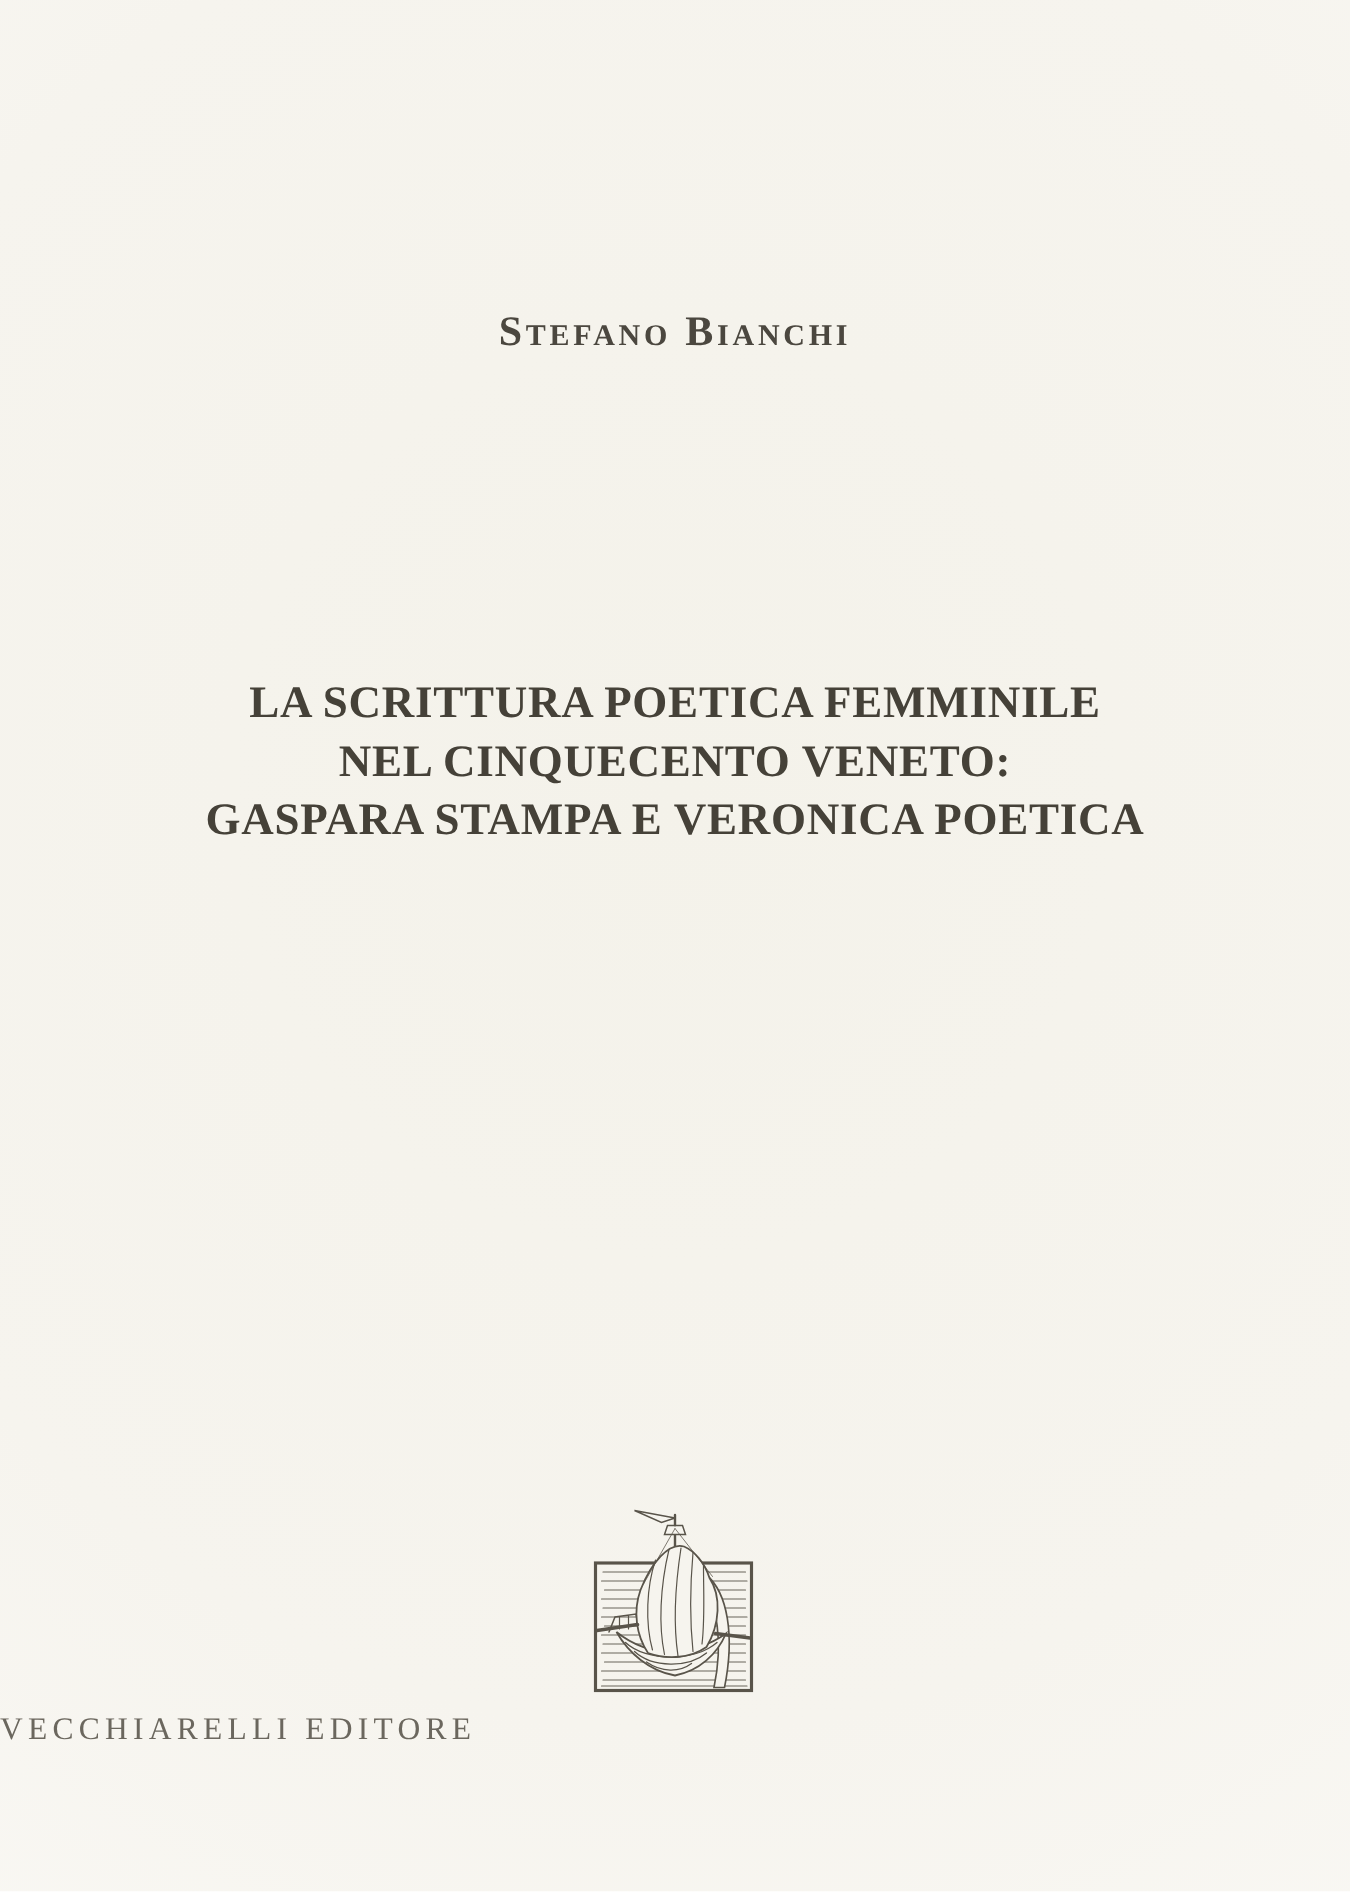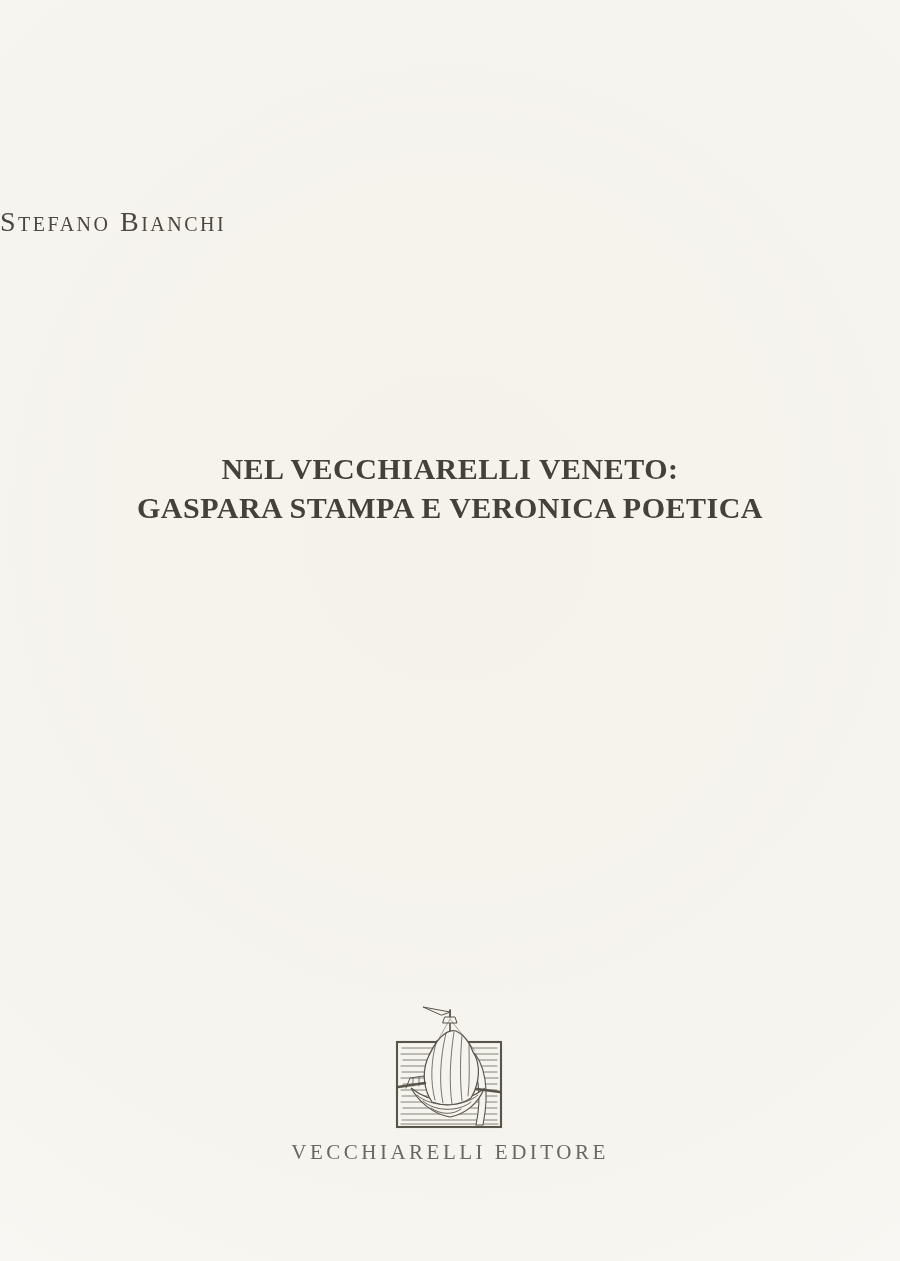--- a/index.html
+++ b/index.html
@@ -10,25 +10,27 @@
     margin: 0 auto;
     background: radial-gradient(120% 90% at 50% 42%, #f4f2ea 0%, #f6f4ee 55%, #fbfaf7 100%);
     overflow: hidden;
     font-family: "Liberation Serif", "DejaVu Serif", serif;
   }
   .author {
     position: absolute;
     top: 205px;
     left: 0;
     width: 100%;
+    text-align: center;
     font-size: 28px;
     line-height: 34px;
     font-variant: small-caps;
     letter-spacing: 2.5px;
     color: #4b473f;
+    font-weight: bold;
   }
   .title {
     position: absolute;
     top: 449px;
     left: 0;
     width: 100%;
     text-align: center;
     font-size: 30px;
     line-height: 39px;
     font-weight: bold;
@@ -41,36 +43,36 @@
     top: 1006px;
     left: 393px;
     width: 114px;
     height: 124px;
   }
   .publisher {
     position: absolute;
     top: 1139px;
     left: 0;
     width: 100%;
-    text-align: center;
     font-size: 21px;
     line-height: 26px;
     letter-spacing: 3.5px;
     color: #6b675e;
   }
 </style>
 </head>
 <body>
 
 <div class="page">
 
   <div class="author">Stefano Bianchi</div>
 
   <div class="title">
-    <span class="line">NEL VECCHIARELLI VENETO:</span>
+    <span class="line">LA SCRITTURA POETICA FEMMINILE</span>
+    <span class="line">NEL CINQUECENTO VENETO:</span>
     <span class="line">GASPARA STAMPA E VERONICA POETICA</span>
   </div>
 
   <div class="logo">
     <svg width="114" height="124" viewBox="0 0 114 124" xmlns="http://www.w3.org/2000/svg">
       <g stroke="#59544a" fill="none" stroke-linecap="round">
 
         <rect x="4" y="36" width="104" height="85" stroke-width="2.1"></rect>
 
         <g stroke-width="0.8" opacity="0.9">

